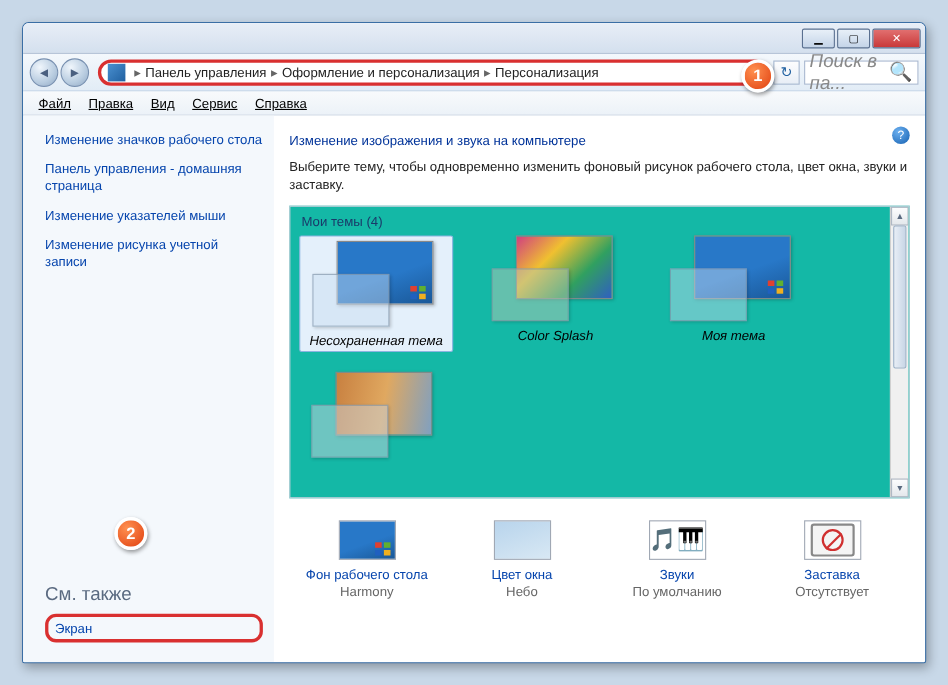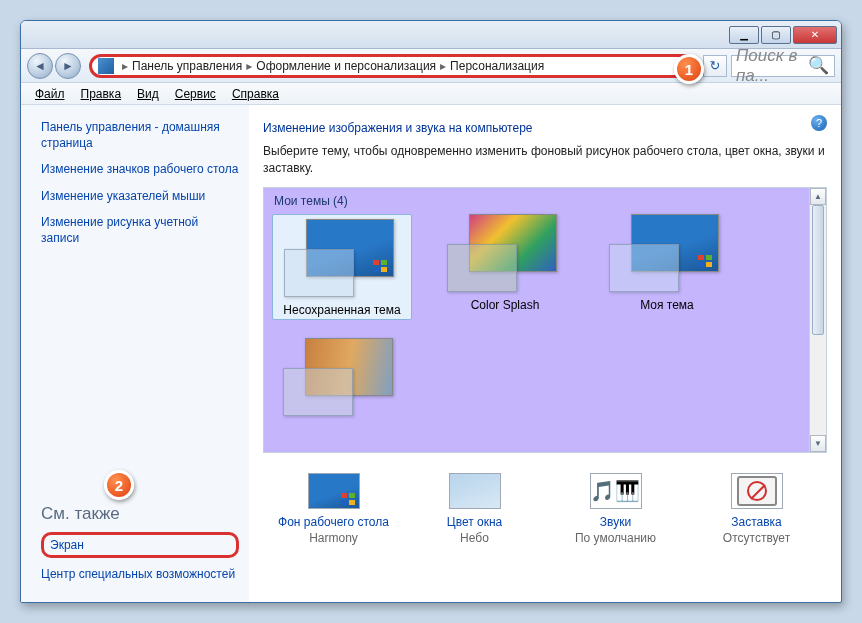--- a/index.html
+++ b/index.html
@@ -29,23 +29,23 @@
 .menuitem u { text-decoration: underline; }
 .body { flex: 1; display: flex; overflow: hidden; }
 .sidebar { width: 228px; background: #f4f8fc; padding: 14px 10px 10px 20px; font-size: 12px; color: #0645ad; display: flex; flex-direction: column; }
 .sidelink { margin-bottom: 10px; cursor: default; line-height: 1.35; }
 .sidehdr { color: #5a6a80; font-size: 17px; margin-top: auto; margin-bottom: 8px; }
 .sidelink.boxed { border: 3px solid #d93030; border-radius: 10px; padding: 2px 6px; display: inline-block; margin-bottom: 8px; }
 .main { flex: 1; padding: 16px 14px 10px 14px; position: relative; display: flex; flex-direction: column; }
 .help { position: absolute; right: 14px; top: 10px; width: 16px; height: 16px; border-radius: 50%; background: radial-gradient(circle at 35% 30%,#6cb0f0,#1560b0); color: #fff; font-size: 11px; display: flex; align-items: center; justify-content: center; }
 .heading { color: #003399; font-size: 12px; font-weight: normal; margin-bottom: 8px; }
 .subtext { font-size: 12px; color: #222; margin-bottom: 10px; line-height: 1.4; }
-.themepane { border: 1px solid #c4d0dc; height: 266px; overflow: hidden; position: relative; background: #c4b5fd; }
+.themepane { border: 1px solid #c4d0dc; height: 266px; overflow: hidden; position: relative; background: #14b8a6; }
 .grouplabel { font-size: 12px; color: #1a3a6a; padding: 6px 0 2px 10px; }
-.themegrid { display: flex; flex-wrap: wrap; padding: 4px 8px; gap: 18px 24px; }
+.themegrid { display: flex; flex-wrap: wrap; padding: 4px 8px; gap: 18px 24px; font-style: italic; }
 .theme { width: 138px; display: flex; flex-direction: column; align-items: center; font-size: 12px; cursor: default; }
 .theme .thumb { width: 120px; height: 78px; position: relative; margin-bottom: 6px; }
 .thumb .bg { position: absolute; right: 8px; top: 0; width: 88px; height: 58px; border: 1px solid #888; box-shadow: 1px 1px 3px rgba(0,0,0,.25); }
 .thumb .fg { position: absolute; left: 2px; bottom: 0; width: 70px; height: 48px; border: 1px solid rgba(120,140,160,.6); background: rgba(200,220,240,.45); box-shadow: 1px 1px 3px rgba(0,0,0,.2); }
 .theme.sel { background: #e4f0fb; border: 1px solid #8ab4e0; border-radius: 2px; padding: 4px 2px 2px 2px; width: 140px; }
 .scroll { position: absolute; right: 0; top: 0; bottom: 0; width: 17px; background: #f0f0f0; border-left: 1px solid #d0d0d0; }
 .scroll .sbtn { height: 17px; background: linear-gradient(#fdfdfe,#e4e8ec); border: 1px solid #b0b8c4; font-size: 8px; display: flex; align-items: center; justify-content: center; color: #5a6a80; }
 .scroll .strack { position: absolute; top: 17px; bottom: 17px; left: 0; right: 0; }
 .scroll .sthumb { position: absolute; left: 2px; right: 2px; top: 0; height: 130px; background: linear-gradient(90deg,#e8eef6,#c8d6e6); border: 1px solid #9ab0c8; border-radius: 2px; }
 .footgrid { display: flex; justify-content: space-around; margin-top: 20px; }
@@ -101,27 +101,26 @@
   <div class="menubar">
     <div class="menuitem"><u>Файл</u></div>
     <div class="menuitem"><u>Правка</u></div>
     <div class="menuitem"><u>Вид</u></div>
     <div class="menuitem"><u>Сервис</u></div>
     <div class="menuitem"><u>Справка</u></div>
   </div>
 
   <div class="body">
     <div class="sidebar">
+      <div class="sidelink">Изменение значков рабочего стола</div>
       <div class="sidelink">Панель управления - домашняя страница</div>
-      <div class="sidelink">Изменение значков рабочего стола</div>
       <div class="sidelink">Изменение указателей мыши</div>
       <div class="sidelink">Изменение рисунка учетной записи</div>
       <div class="sidehdr">См. также</div>
       <div class="sidelink boxed">Экран</div>
-      <div class="sidelink">Центр специальных возможностей</div>
     </div>
 
     <div class="main">
       <div class="help">?</div>
       <div class="heading">Изменение изображения и звука на компьютере</div>
       <div class="subtext">Выберите тему, чтобы одновременно изменить фоновый рисунок рабочего стола, цвет окна, звуки и заставку.</div>
 
       <div class="themepane">
         <div class="grouplabel">Мои темы (4)</div>
         <div class="themegrid">

